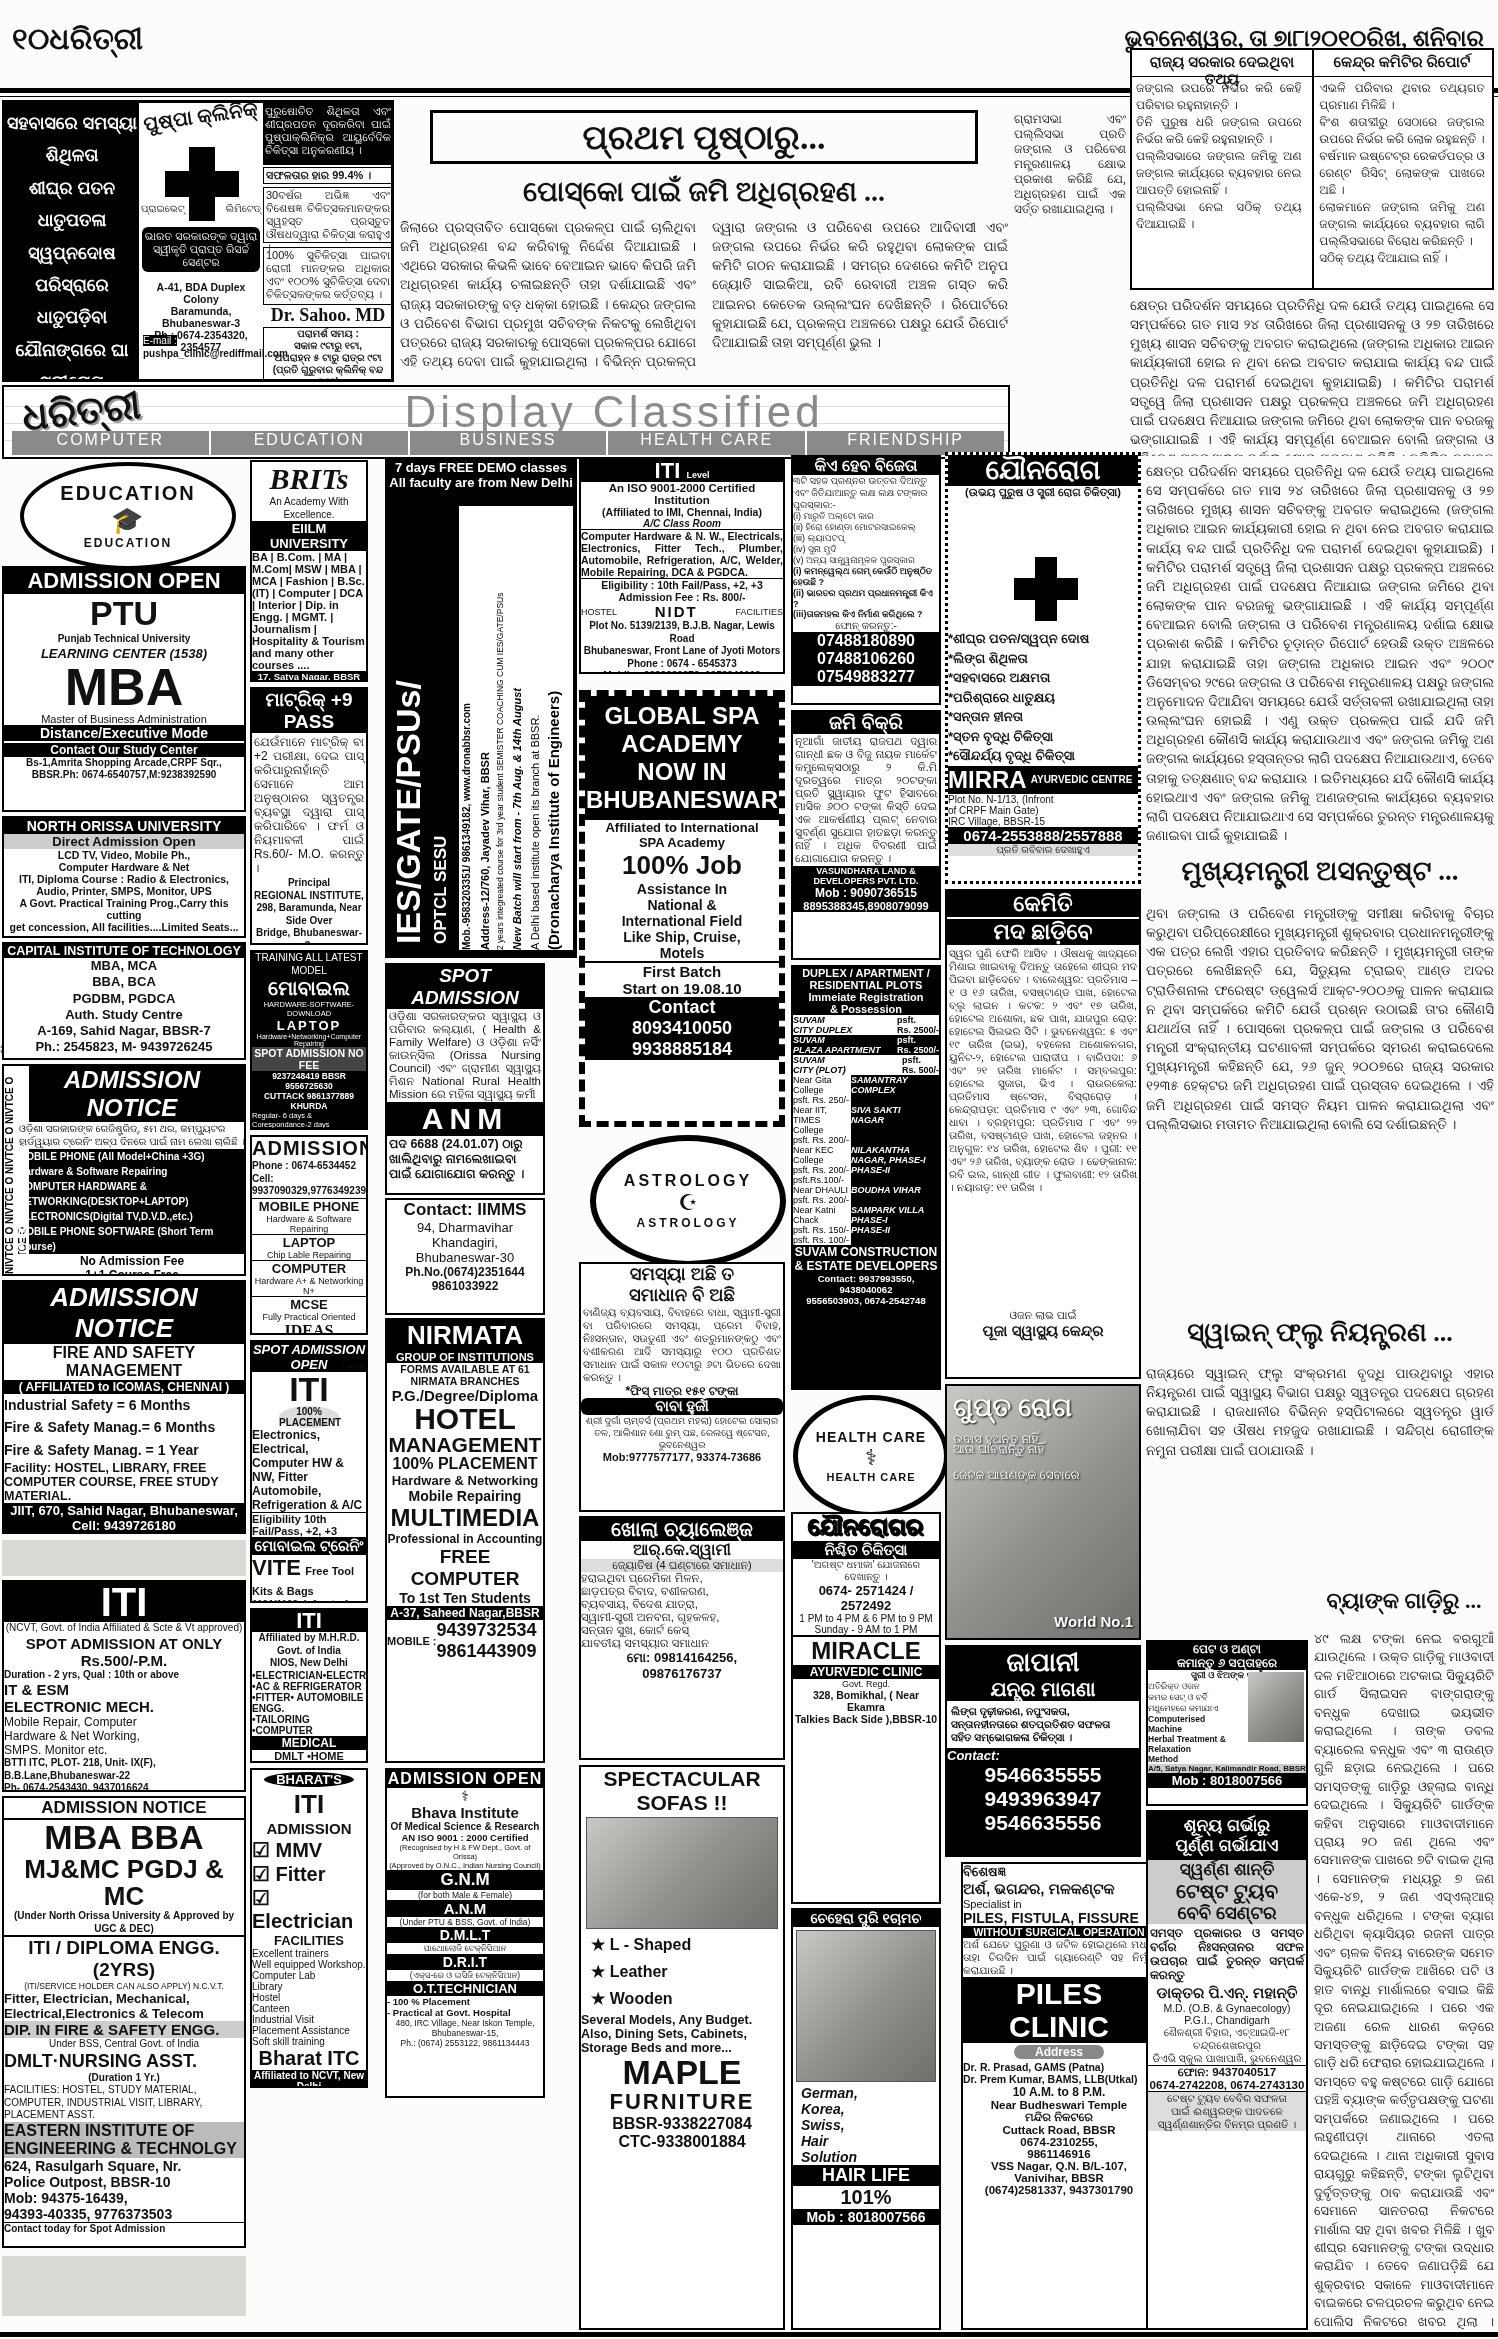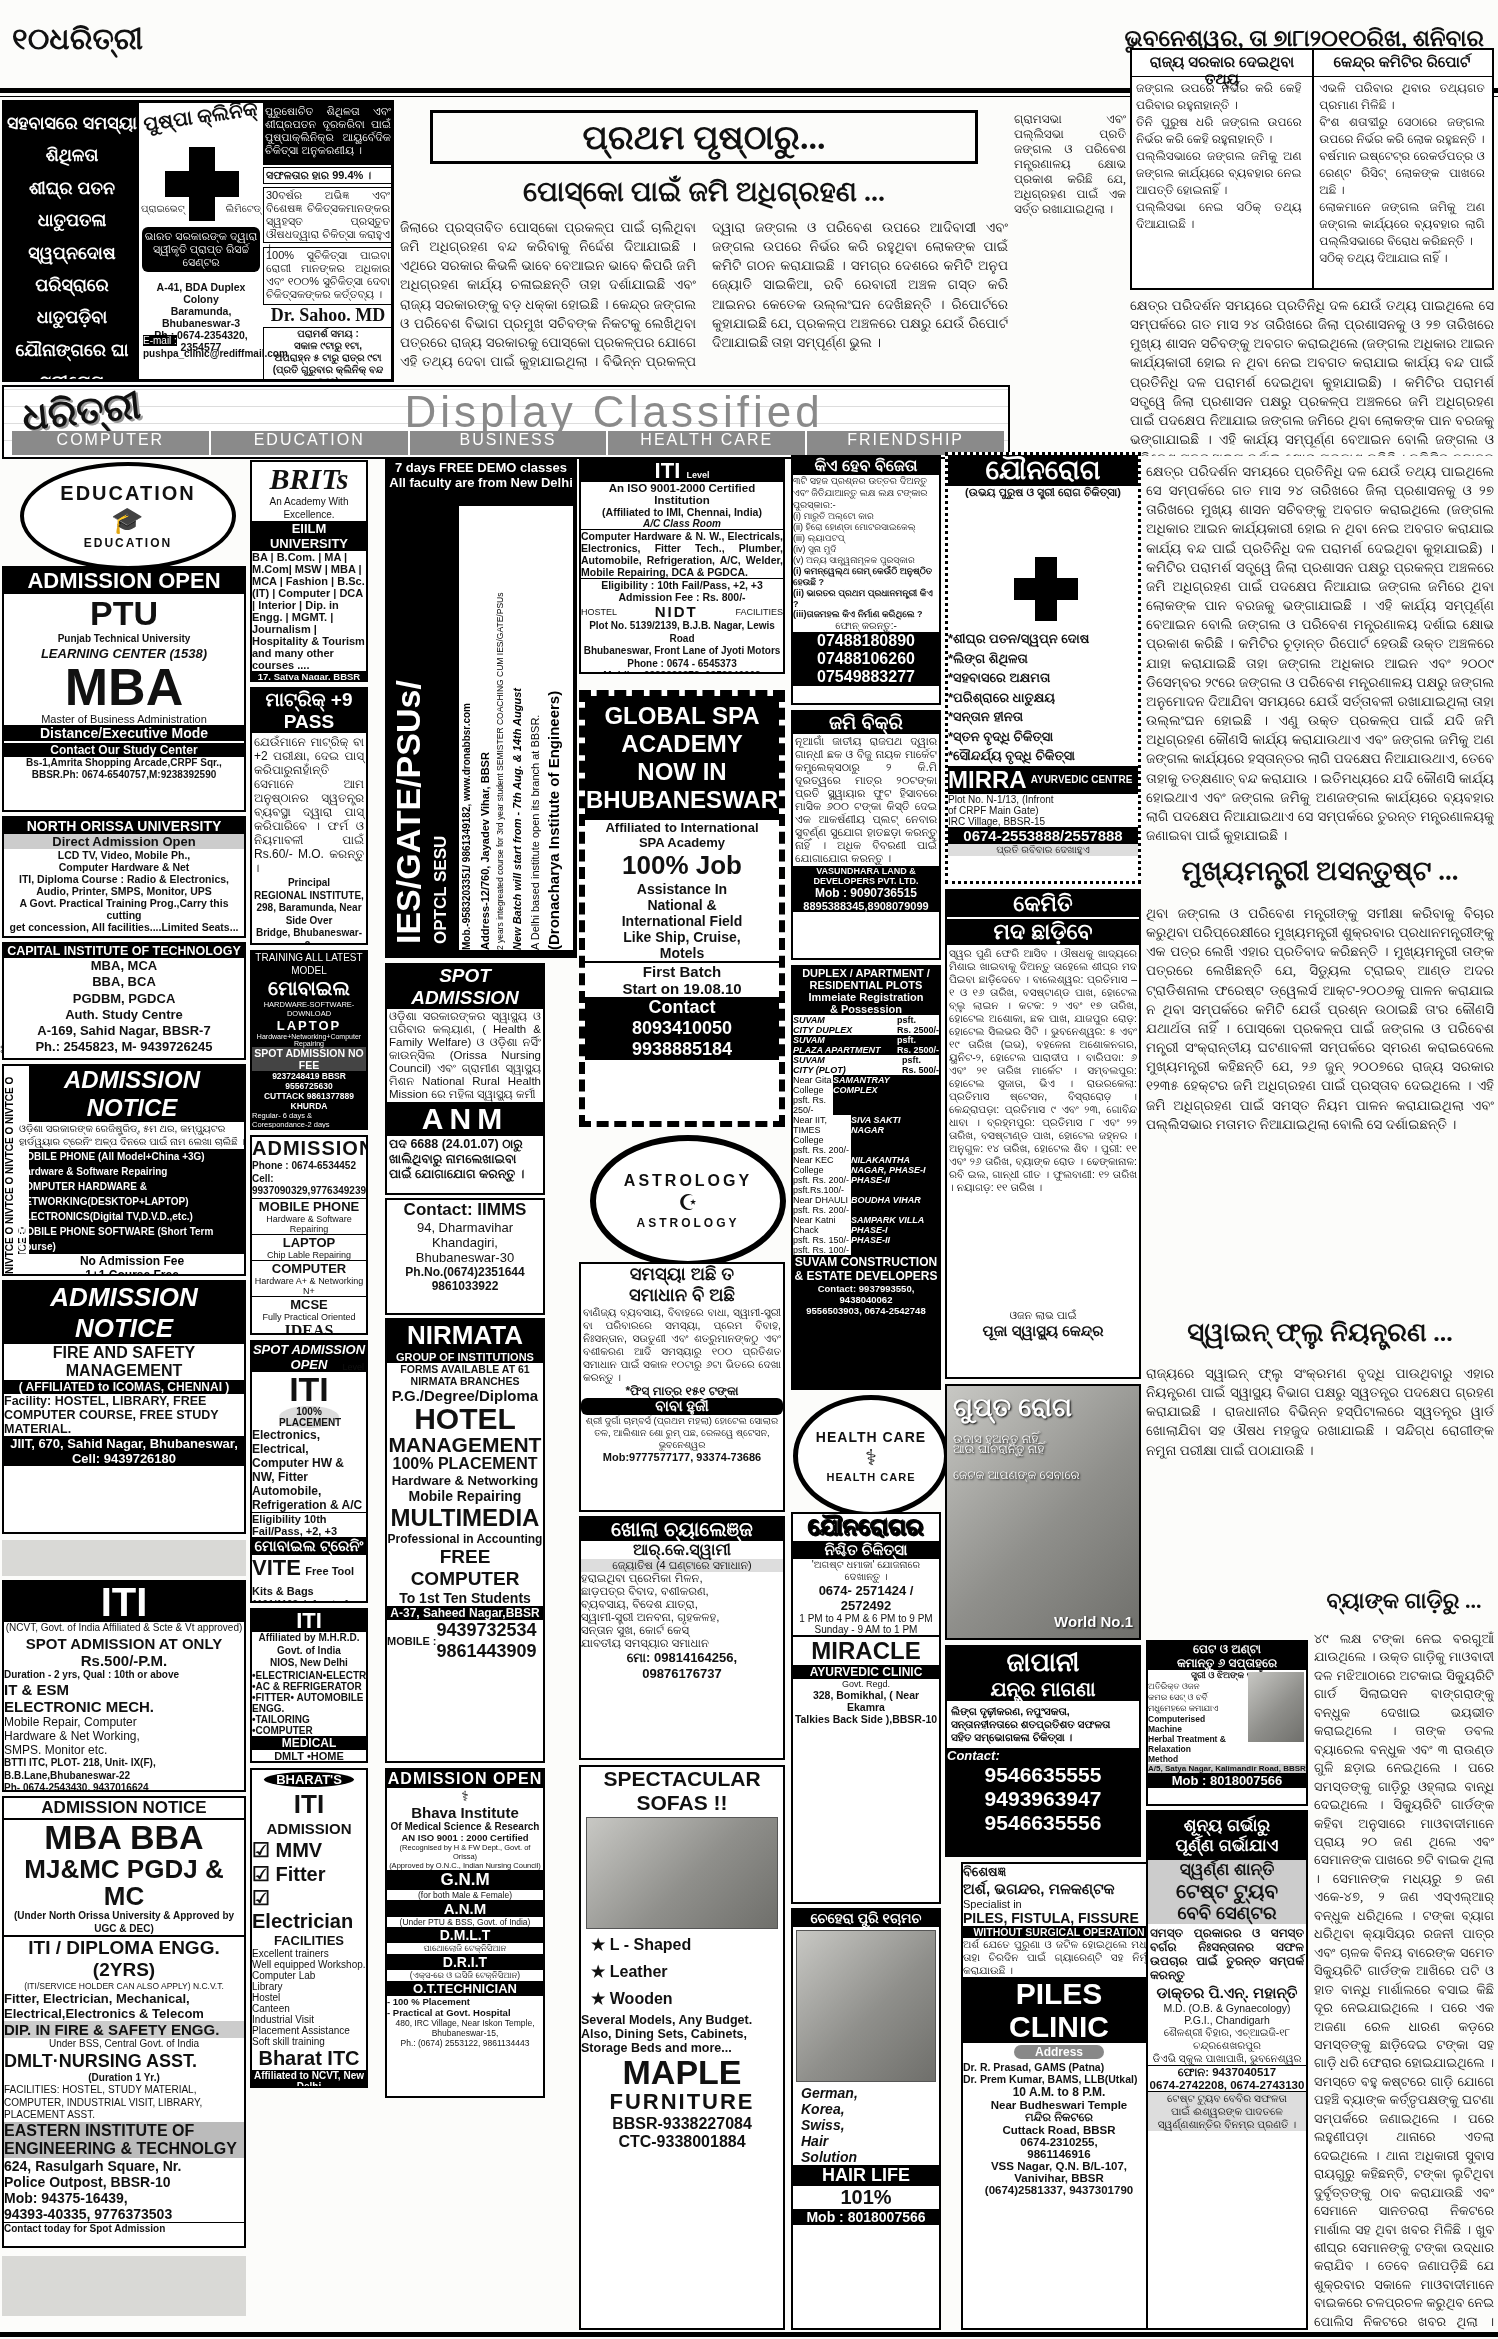--- a/index.html
+++ b/index.html
@@ -171,20 +171,23 @@
     <div class="pl ctr b" style="background:#fff;color:#000;font-size:12px;">No Admission Fee
 1+1 Course Free
 Toolkit + Multimeter Free</div>
 
   </div>
 </div>
 <div class="ad" style="left:2px;top:1280px;width:244px;height:254px;">
   <div class="ctr b" style="font-size:26px;background:#000;color:#fff;font-style:italic;">ADMISSION NOTICE</div>
   <div class="ctr b" style="font-size:16px;">FIRE AND SAFETY MANAGEMENT</div>
   <div class="band" style="font-size:12px;">( AFFILIATED to ICOMAS, CHENNAI )</div>
+  <div class="pl b" style="font-size:14px;line-height:1.6;">Industrial Safety = 6 Months
+Fire &amp; Safety Manag.= 6 Months
+Fire &amp; Safety Manag. = 1 Year</div>
   <div class="b" style="font-size:12.5px;">Facility: HOSTEL, LIBRARY, FREE COMPUTER COURSE, FREE STUDY MATERIAL.</div>
   <div class="band" style="font-size:13px;">JIIT, 670, Sahid Nagar, Bhubaneswar, Cell: 9439726180</div>
 </div>
 <div class="ghost" style="left:2px;top:1540px;width:244px;height:36px;"></div>
 <div class="ad" style="left:2px;top:1580px;width:244px;height:212px;">
   <div class="band" style="font-size:40px;line-height:1;">ITI</div>
   <div class="tiny ctr">(NCVT, Govt. of India Affiliated &amp; Scte &amp; Vt approved)</div>
   <div class="ctr b" style="font-size:15px;">SPOT ADMISSION AT ONLY Rs.500/-P.M.</div>
   <div class="tiny b">Duration - 2 yrs,  Qual : 10th or above</div>
   <div class="pl b" style="font-size:15px;">IT &amp; ESM
@@ -510,21 +513,21 @@
       <span class="pl b">psft.
 Rs. 2500/-</span>
     </div>
   <div style="display:flex;background:#fff;color:#000;">
       <span class="pl b" style="flex:1;font-style:italic;">SUVAM
 CITY (PLOT)</span>
       <span class="pl b">psft.
 Rs. 500/-</span>
     </div>
   <div style="display:flex;">
-      <span class="pl" style="width:40px;background:#fff;color:#000;">Near Gita College
+      <span class="pl" style="width:58px;background:#fff;color:#000;">Near Gita College
 psft. Rs. 250/-</span>
       <span class="pl b" style="flex:1;font-style:italic;">SAMANTRAY
 COMPLEX</span>
     </div>
   <div style="display:flex;">
       <span class="pl" style="width:58px;background:#fff;color:#000;">Near IIT,
 TIMES College
 psft. Rs. 200/-</span>
       <span class="pl b" style="flex:1;font-style:italic;">SIVA SAKTI
 NAGAR</span>

